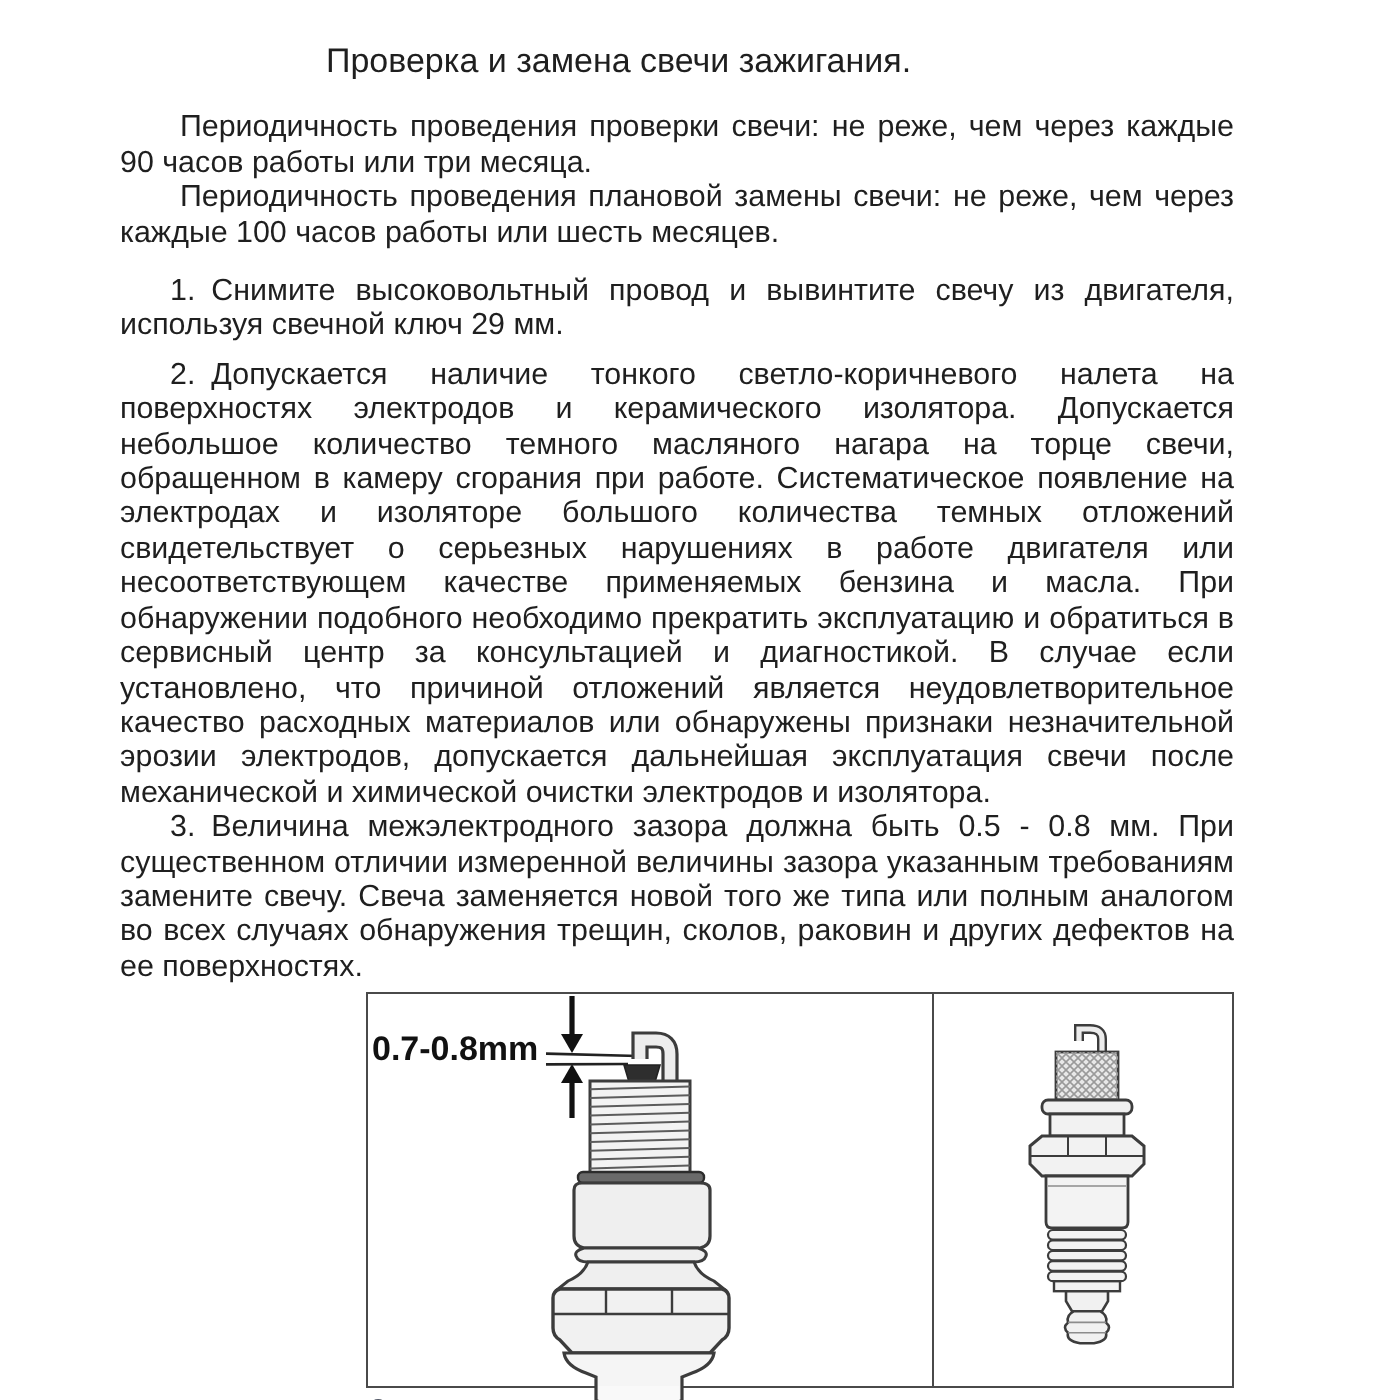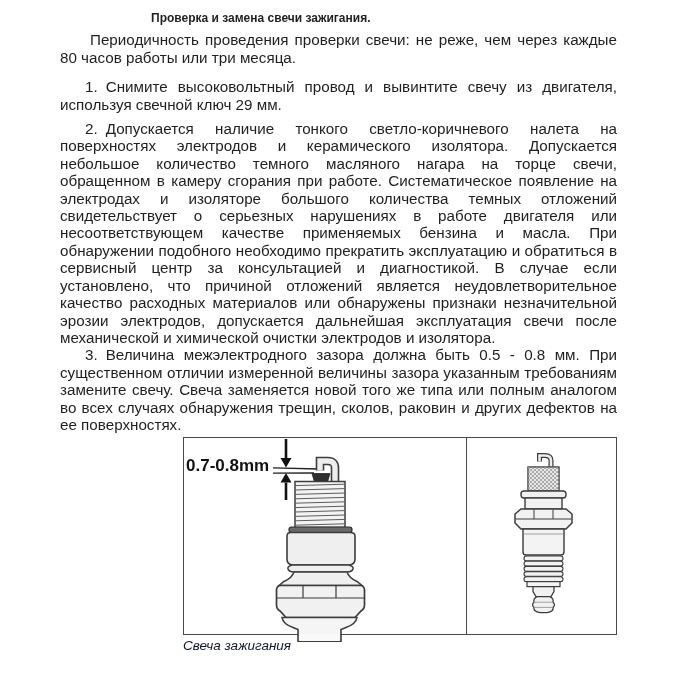--- a/index.html
+++ b/index.html
@@ -10,24 +10,24 @@
     font-family:"Liberation Sans", sans-serif;
     color:#1f1f1f;
     overflow:hidden;
   }
   .doc{
     padding:6px 83px 0 60px;
     font-size:15.2px;
     line-height:17.4px;
   }
   .doc h1{
-    font-size:12px;
+    font-size:17px;
     line-height:17.4px;
-    font-weight:bold;
-    margin:4px;
+    font-weight:normal;
+    margin:16px;
     padding-left:87px;
   }
   .doc p{
     margin:0;
     text-align:justify;
   }
   .p-indent{text-indent:30px;}
   .item{text-indent:25px;}
   .gap-lg{margin-top:12px !important;}
   .gap-sm{margin-top:7px !important;}
@@ -72,21 +72,22 @@
   }
 </style>
 </head>
 <body>
 
 <div class="page">
   <div class="doc">
 
     <h1>Проверка и замена свечи зажигания.</h1>
 
-    <p class="p-indent">Периодичность проведения проверки свечи: не реже, чем через каждые 80 часов работы или три месяца.</p>
+    <p class="p-indent">Периодичность проведения проверки свечи: не реже, чем через каждые 90 часов работы или три месяца.</p>
+    <p class="p-indent">Периодичность проведения плановой замены свечи: не реже, чем через каждые 100 часов работы или шесть месяцев.</p>
 
     <p class="item gap-lg"><span class="num">1.</span><span>Снимите высоковольтный провод и вывинтите свечу из двигателя, используя свечной ключ 29 мм.</span></p>
 
     <p class="item gap-sm"><span class="num">2.</span><span>Допускается наличие тонкого светло-коричневого налета на поверхностях электродов и керамического изолятора. Допускается небольшое количество темного масляного нагара на торце свечи, обращенном в камеру сгорания при работе. Систематическое появление на электродах и изоляторе большого количества темных отложений свидетельствует о серьезных нарушениях в работе двигателя или несоответствующем качестве применяемых бензина и масла. При обнаружении подобного необходимо прекратить эксплуатацию и обратиться в сервисный центр за консультацией и диагностикой. В случае если установлено, что причиной отложений является неудовлетворительное качество расходных материалов или обнаружены признаки незначительной эрозии электродов, допускается дальнейшая эксплуатация свечи после механической и химической очистки электродов и изолятора.</span></p>
 
     <p class="item"><span class="num">3.</span><span>Величина межэлектродного зазора должна быть 0.5 - 0.8 мм. При существенном отличии измеренной величины зазора указанным требованиям замените свечу. Свеча заменяется новой того же типа или полным аналогом во всех случаях обнаружения трещин, сколов, раковин и других дефектов на ее поверхностях.</span></p>
 
     <figure class="plug-figure" style="margin-top:4px;margin-bottom:12px;padding-left:44px;">
       <div class="fig-box">
 

